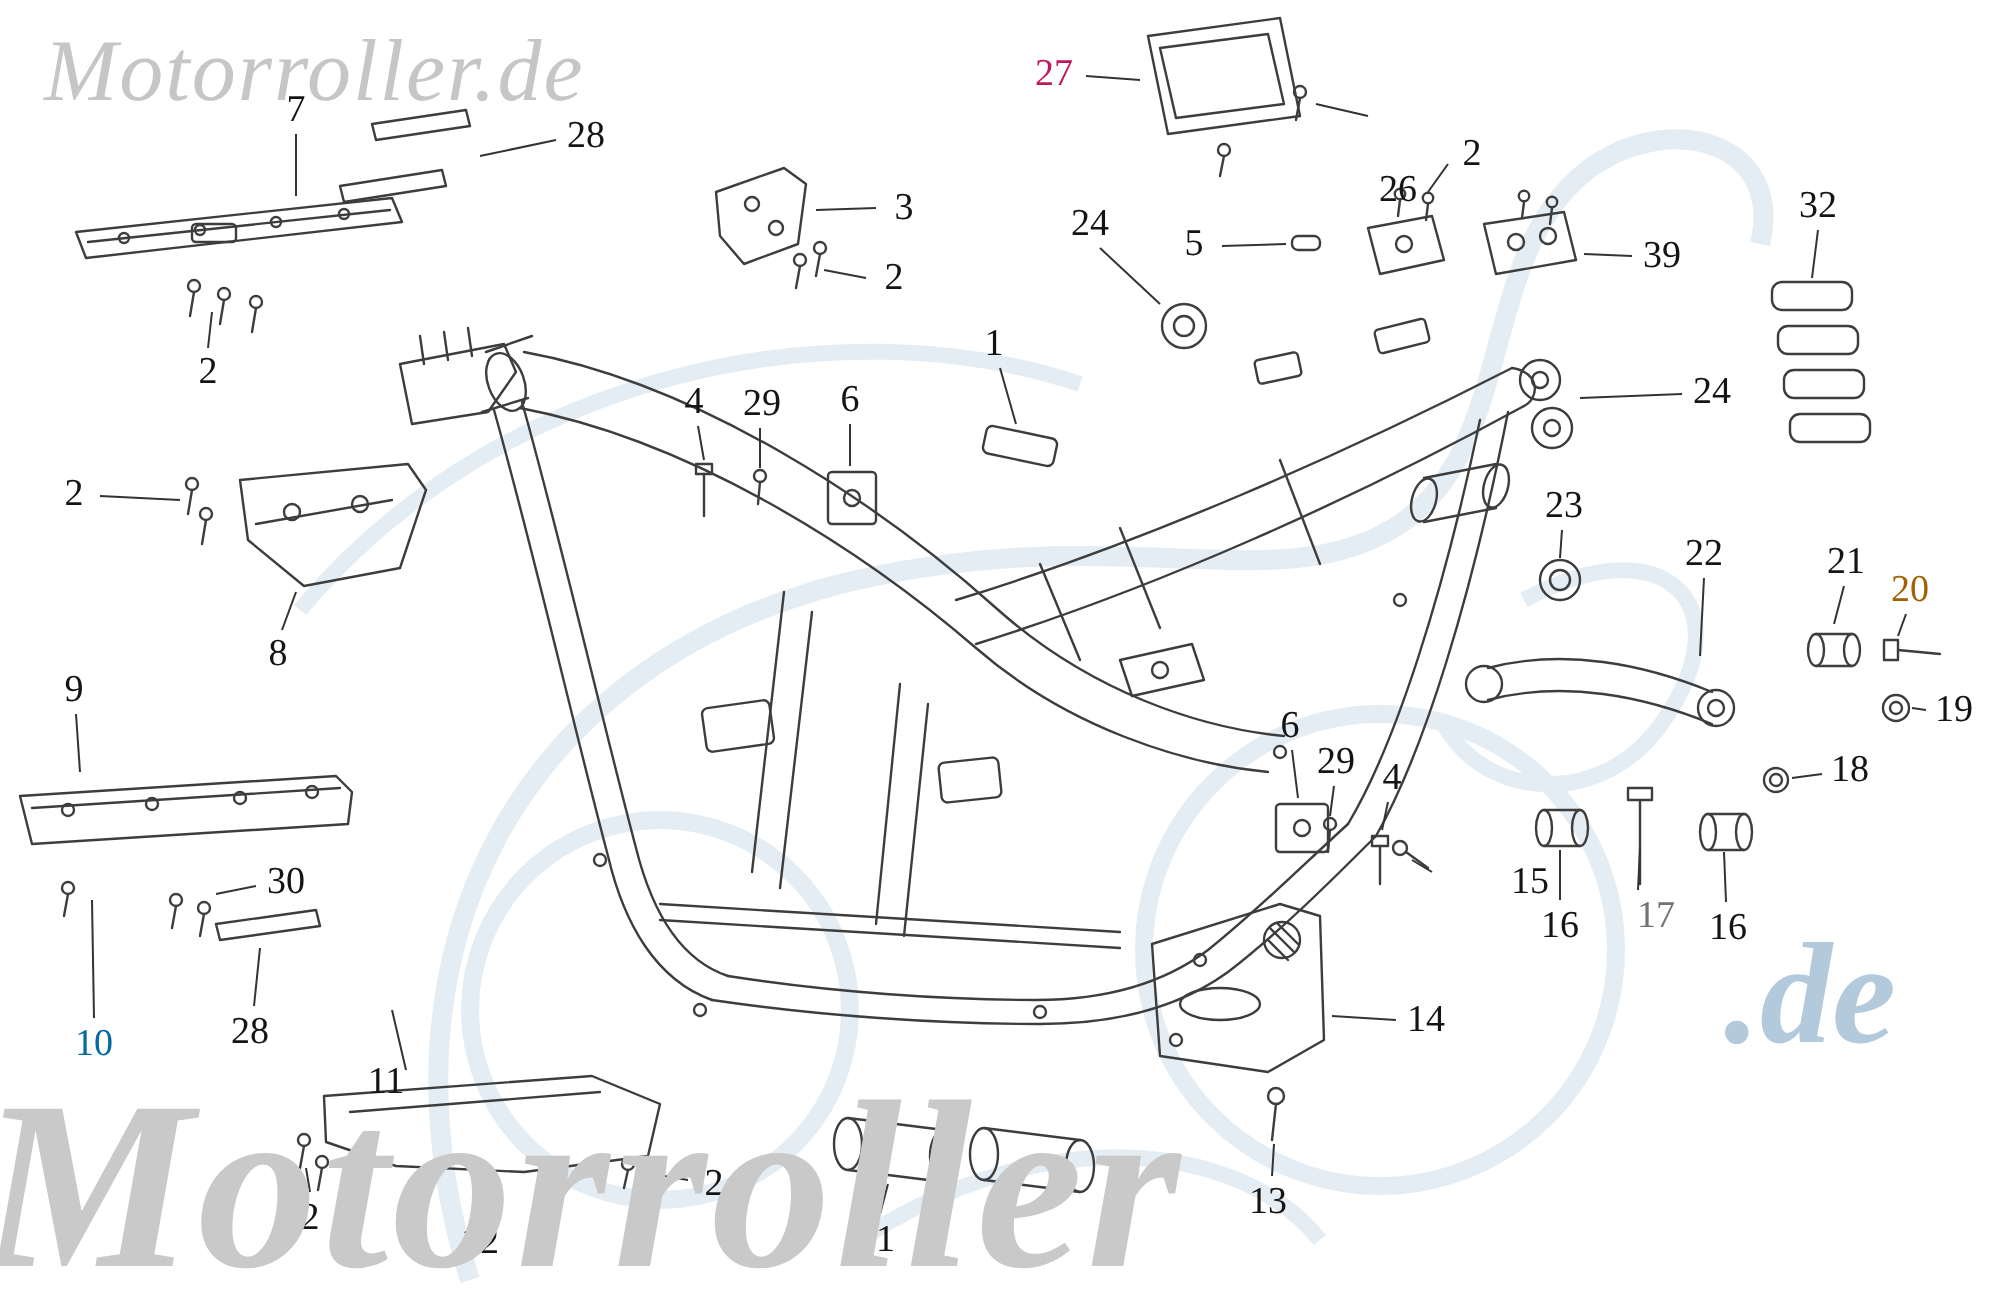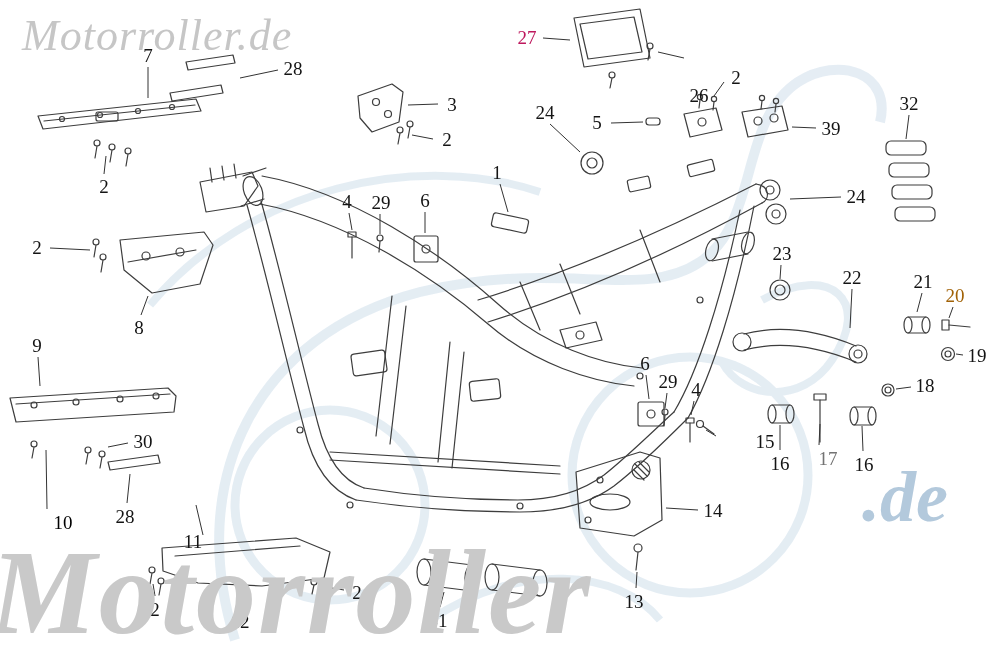--- a/index.html
+++ b/index.html
@@ -347,21 +347,21 @@
       <div class="part-label" style="left: 925px; top: 385px; color: rgb(20, 20, 20);">18</div>
       <div class="part-label" style="left: 37px; top: 345px; color: rgb(20, 20, 20);">9</div>
       <div class="part-label" style="left: 645px; top: 363px; color: rgb(20, 20, 20);">6</div>
       <div class="part-label" style="left: 668px; top: 381px; color: rgb(20, 20, 20);">29</div>
       <div class="part-label" style="left: 696px; top: 389px; color: rgb(20, 20, 20);">4</div>
       <div class="part-label" style="left: 725px; top: 441px; color: rgb(20, 20, 20); margin-left: 40px;">15</div>
       <div class="part-label" style="left: 780px; top: 463px; color: rgb(20, 20, 20);">16</div>
       <div class="part-label" style="left: 818px; top: 458px; color: #737373; margin-left: 10px;">17</div>
       <div class="part-label" style="left: 864px; top: 464px; color: rgb(20, 20, 20);">16</div>
       <div class="part-label" style="left: 143px; top: 441px; color: rgb(20, 20, 20);">30</div>
-      <div class="part-label" style="left: 63px; top: 522px; color: #000000;">10</div>
+      <div class="part-label" style="left: 47px; top: 522px; color: #0369a1;">10</div>
       <div class="part-label" style="left: 125px; top: 516px; color: rgb(20, 20, 20);">28</div>
       <div class="part-label" style="left: 193px; top: 493px; color: rgb(20, 20, 20); margin-top: 48px;">11</div>
       <div class="part-label" style="left: 713px; top: 510px; color: rgb(20, 20, 20);">14</div>
       <div class="part-label" style="left: 155px; top: 609px; color: rgb(20, 20, 20);">2</div>
       <div class="part-label" style="left: 240px; top: 621px; color: rgb(20, 20, 20);">12</div>
       <div class="part-label" style="left: 357px; top: 592px; color: rgb(20, 20, 20);">2</div>
       <div class="part-label" style="left: 438px; top: 620px; color: rgb(20, 20, 20);">31</div>
       <div class="part-label" style="left: 634px; top: 601px; color: rgb(20, 20, 20);">13</div>
     </div>
 

